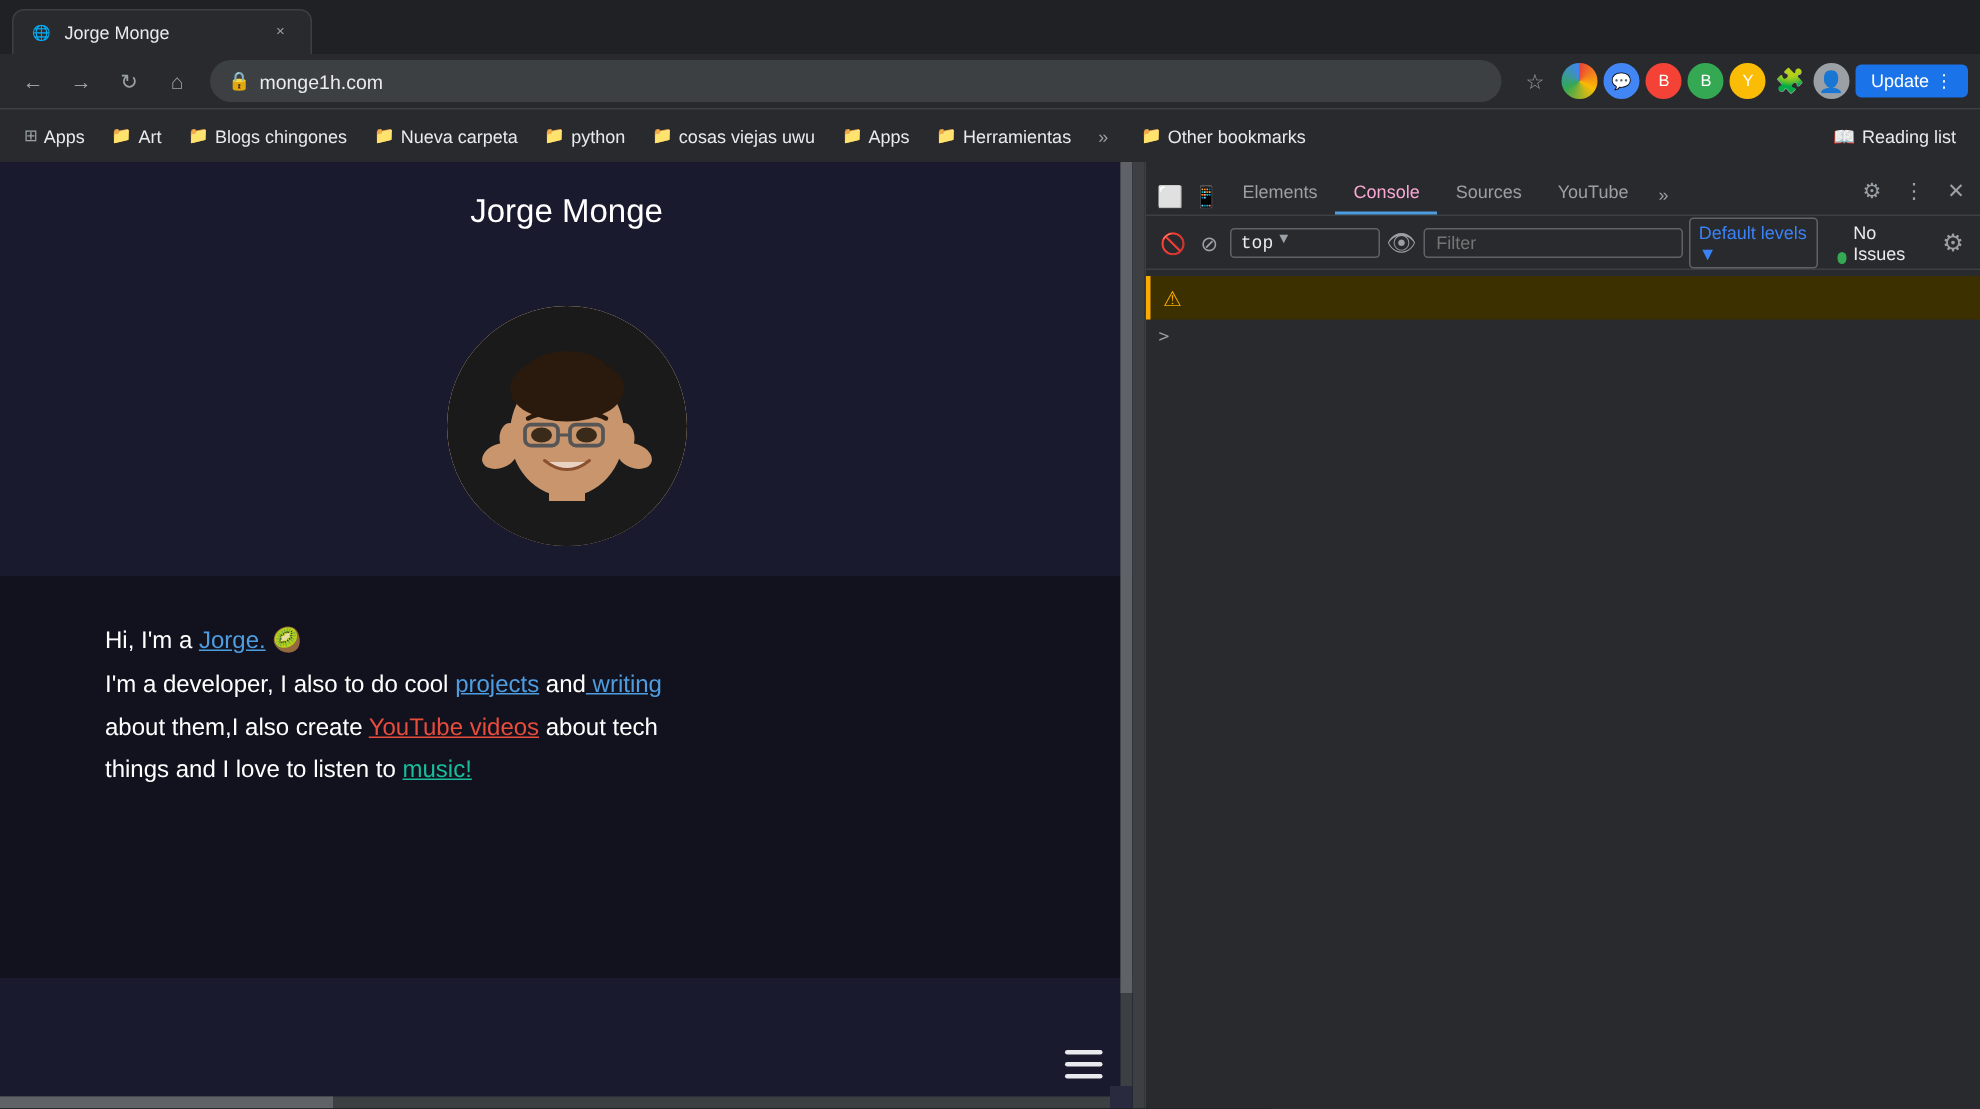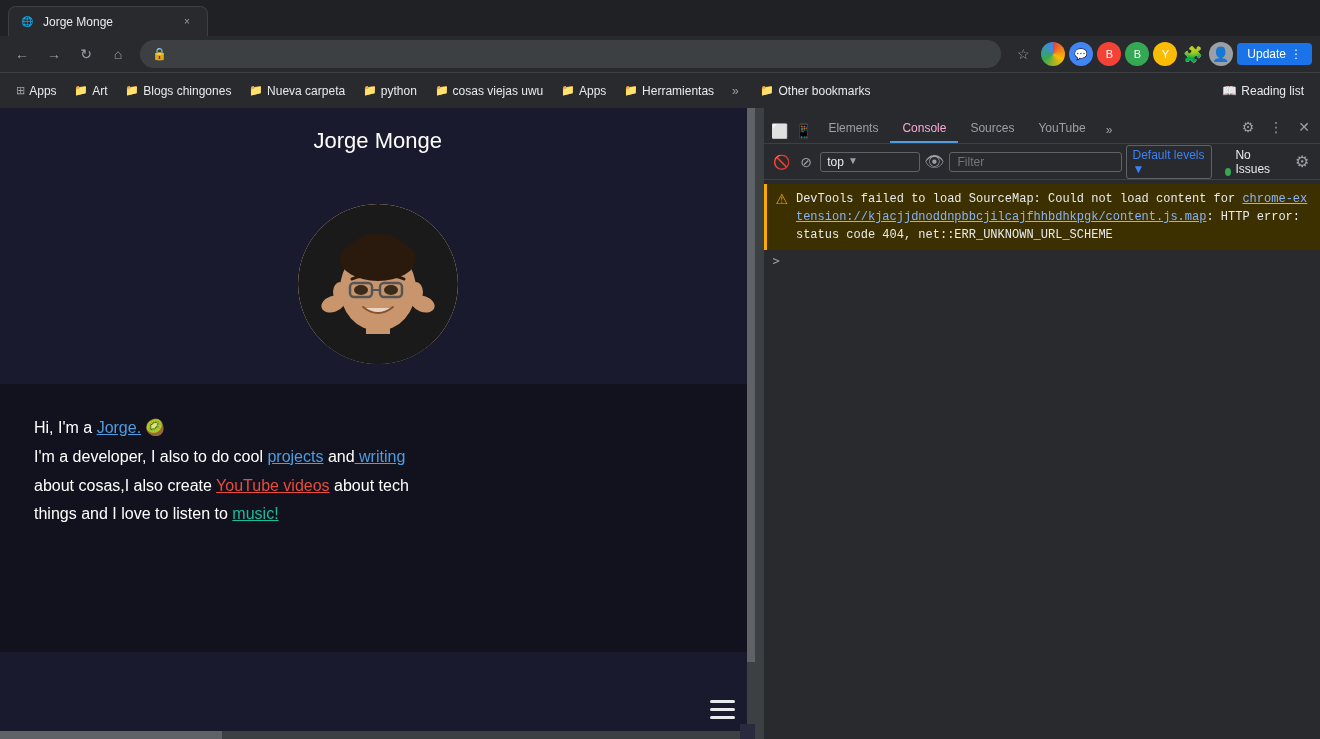--- a/index.html
+++ b/index.html
@@ -27,21 +27,21 @@
     .bookmarks-more { padding: 4px 8px; color: #9aa0a6; cursor: pointer; font-size: 12px; border-radius: 4px; }
     .reading-list-btn { display: flex; align-items: center; gap: 4px; padding: 4px 8px; border-radius: 4px; cursor: pointer; color: #e8eaed; font-size: 12px; margin-left: auto; }
 
     
     .main-area { display: flex; width: 100%; height: calc(739px - 72px - 36px); }
 
     
     .website { width: 760px; height: 100%; background: #1a1a2e; overflow: hidden; position: relative; }
     .website-header { text-align: center; padding: 20px; color: #ffffff; font-size: 22px; font-weight: 400; background: #1a1a2e; }
     .website-profile { display: flex; justify-content: center; align-items: center; padding: 20px 0; background: #1a1a2e; }
-    .website-content-section { background: #12121f; padding: 30px 34px; height: 268px; }
+    .website-content-section { background: #12121f; padding: 30px 70px; height: 268px; }
     .content-text { color: #ffffff; font-size: 16px; line-height: 1.8; }
     .content-text .link-blue { color: #4d9de0; text-decoration: underline; cursor: pointer; }
     .content-text .link-red { color: #e74c3c; text-decoration: underline; cursor: pointer; }
     .content-text .link-teal { color: #1abc9c; text-decoration: underline; cursor: pointer; }
     .hamburger { position: absolute; bottom: 20px; right: 20px; display: flex; flex-direction: column; gap: 5px; cursor: pointer; }
     .hamburger-line { width: 25px; height: 3px; background: #e8eaed; border-radius: 2px; }
     .scrollbar-x { position: absolute; bottom: 0; left: 0; right: 15px; height: 8px; background: #3c4043; }
     .scrollbar-x-thumb { width: 30%; height: 100%; background: #5f6368; }
     .scrollbar-corner { position: absolute; bottom: 0; right: 0; width: 15px; height: 15px; background: #2a2a3e; }
     .scrollbar-y { position: absolute; right: 0; top: 0; bottom: 15px; width: 8px; background: #3c4043; }
@@ -52,21 +52,21 @@
     .devtools-tabs { height: 36px; background: #292a2d; display: flex; align-items: flex-end; border-bottom: 1px solid #3c4043; padding: 0 4px; }
     .devtools-tab { padding: 6px 12px; font-size: 12px; color: #9aa0a6; cursor: pointer; border-bottom: 2px solid transparent; }
     .devtools-tab.active { color: #f9a8d4; border-bottom: 2px solid #4d9de0; }
     .devtools-more { color: #9aa0a6; padding: 6px 8px; cursor: pointer; font-size: 12px; }
     .devtools-icons { display: flex; gap: 4px; margin-left: auto; align-items: center; padding-bottom: 4px; }
     .devtools-icon-btn { width: 24px; height: 24px; border-radius: 3px; border: none; background: transparent; cursor: pointer; display: flex; align-items: center; justify-content: center; color: #9aa0a6; font-size: 14px; }
 
     
     .devtools-toolbar { height: 36px; background: #292a2d; display: flex; align-items: center; padding: 0 8px; gap: 4px; border-bottom: 1px solid #3c4043; }
     .devtools-toolbar-icon { width: 24px; height: 24px; border-radius: 3px; border: none; background: transparent; cursor: pointer; display: flex; align-items: center; justify-content: center; color: #9aa0a6; font-size: 14px; }
-    .context-selector { display: flex; align-items: flex-start; background: #292a2d; border: 1px solid #5f6368; border-radius: 3px; padding: 2px 6px; gap: 4px; cursor: pointer; min-width: 100px; }
+    .context-selector { display: flex; align-items: flex-start; background: #292a2d; border: 1px solid #5f6368; border-radius: 3px; padding: 2px 6px; gap: 4px; cursor: pointer; min-width: 100px; font-family: Liberation Mono, monospace; }
     .context-text { color: #e8eaed; font-size: 12px; }
     .context-arrow { color: #9aa0a6; font-size: 10px; }
     .eye-btn { width: 24px; height: 24px; display: flex; align-items: center; justify-content: center; color: #9aa0a6; cursor: pointer; }
     .filter-input { flex: 1; background: transparent; border: 1px solid #5f6368; border-radius: 3px; padding: 2px 8px; color: #e8eaed; font-size: 12px; outline: none; }
     .default-levels { display: flex; align-items: center; background: transparent; border: 1px solid #5f6368; border-radius: 3px; padding: 2px 6px; gap: 4px; cursor: pointer; }
     .default-levels-text { color: #3b82f6; font-size: 12px; }
     .no-issues { display: flex; align-items: flex-end; gap: 4px; background: transparent; border: none; color: #e8eaed; font-size: 12px; cursor: pointer; padding: 2px 8px; border: 1px solid transparent; }
     .no-issues-dot { width: 8px; height: 8px; border-radius: 50%; background: #34a853; }
     .settings-gear { width: 24px; height: 24px; display: flex; align-items: center; justify-content: center; color: #9aa0a6; cursor: pointer; }
 
@@ -107,20 +107,21 @@
 
 <div class="title-bar">
   <div class="nav-buttons">
     <button class="nav-btn" title="Back">←</button>
     <button class="nav-btn" title="Forward">→</button>
     <button class="nav-btn" title="Refresh">↻</button>
     <button class="nav-btn" title="Home">⌂</button>
   </div>
   <div class="address-bar-container">
     <span class="lock-icon">🔒</span>
+    <span class="address-text">monge1h.com</span>
   </div>
   <div class="browser-actions">
     <button class="browser-action-btn">☆</button>
     <div class="ext-icons">
       <div class="ext-icon" style="background: conic-gradient(#ea4335, #fbbc05, #34a853, #4285f4); width:24px; height:24px; border-radius:50%;"></div>
       <div class="ext-icon" style="background:#4285f4; color:white; font-size:11px;">💬</div>
       <div class="ext-icon" style="background:#f44336; color:white; font-size:11px;">B</div>
       <div class="ext-icon" style="background:#34a853; color:white; font-size:11px;">B</div>
       <div class="ext-icon" style="background:#fbbc05; color:white; font-size:11px;">Y</div>
       <div class="ext-icon" style="color:#9aa0a6; font-size:16px;">🧩</div>
@@ -228,21 +229,21 @@
           <ellipse cx="35" cy="100" rx="12" ry="8" fill="#c8956c" transform="rotate(-20 35 100)"></ellipse>
           <ellipse cx="125" cy="100" rx="12" ry="8" fill="#c8956c" transform="rotate(20 125 100)"></ellipse>
         </svg>
       </div>
     </div>
 
     <div class="website-content-section">
       <div class="content-text">
         <span>Hi, I'm a </span><a class="link-blue">Jorge.</a><span> 🥝</span><br>
         <span>I'm a developer, I also to do cool </span><a class="link-blue">projects</a><span> and</span><a class="link-blue"> writing</a><br>
-        <span>about cosas,I also create </span><a class="link-red">YouTube videos</a><span> about tech</span><br>
+        <span>about them,I also create </span><a class="link-red">YouTube videos</a><span> about tech</span><br>
         <span>things and I love to listen to </span><a class="link-teal">music!</a>
       </div>
     </div>
 
     <div class="hamburger">
       <div class="hamburger-line"></div>
       <div class="hamburger-line"></div>
       <div class="hamburger-line"></div>
     </div>
 
@@ -307,23 +308,20 @@
         <span>No Issues</span>
       </div>
 
       <div class="settings-gear">⚙</div>
     </div>
 
     <div class="console-output">
 
       <div class="console-warning">
         <span class="warning-icon">⚠</span>
-        <div class="warning-text">
-          <span>DevTools failed to load SourceMap: Could not load content for </span><a class="warning-link">chrome-extension://kjacjjdnoddnpbbcjilcajfhhbdhkpgk/content.js.map</a><span>: HTTP error: status code 404, net::ERR_UNKNOWN_URL_SCHEME</span>
-        </div>
       </div>
 
       <div class="console-prompt">
         <span class="prompt-arrow">&gt;</span>
         <input class="console-input-line" type="text" style="">
       </div>
     </div>
   </div>
 </div>
 

